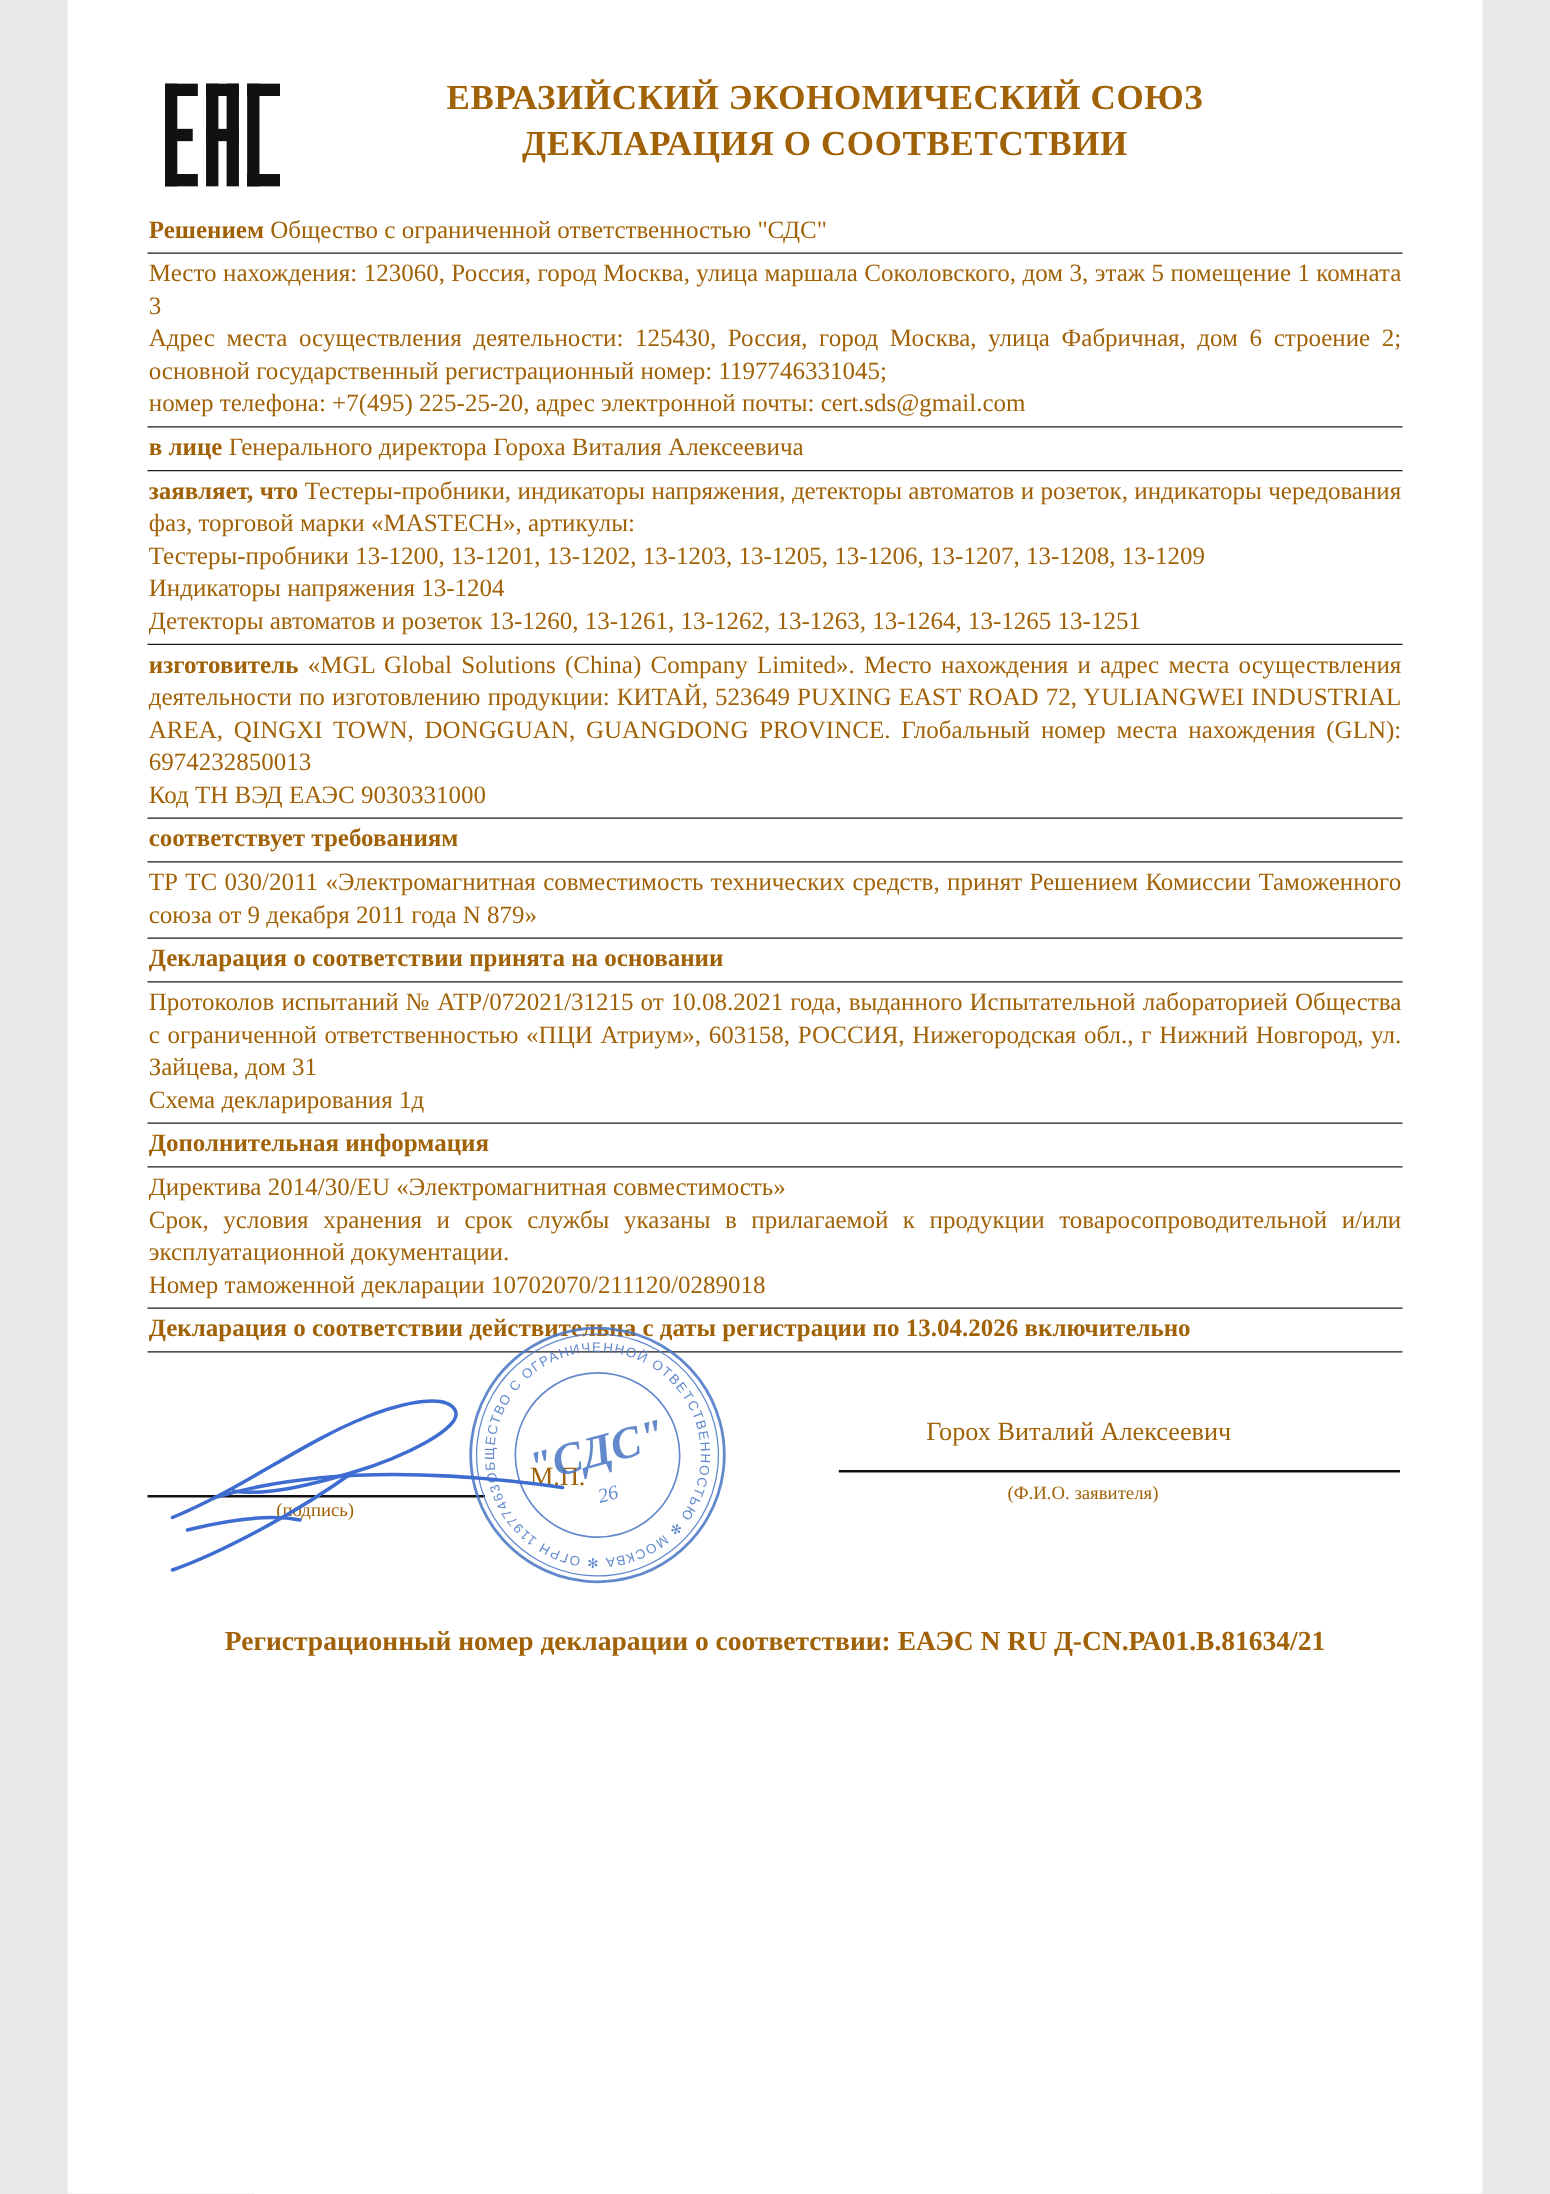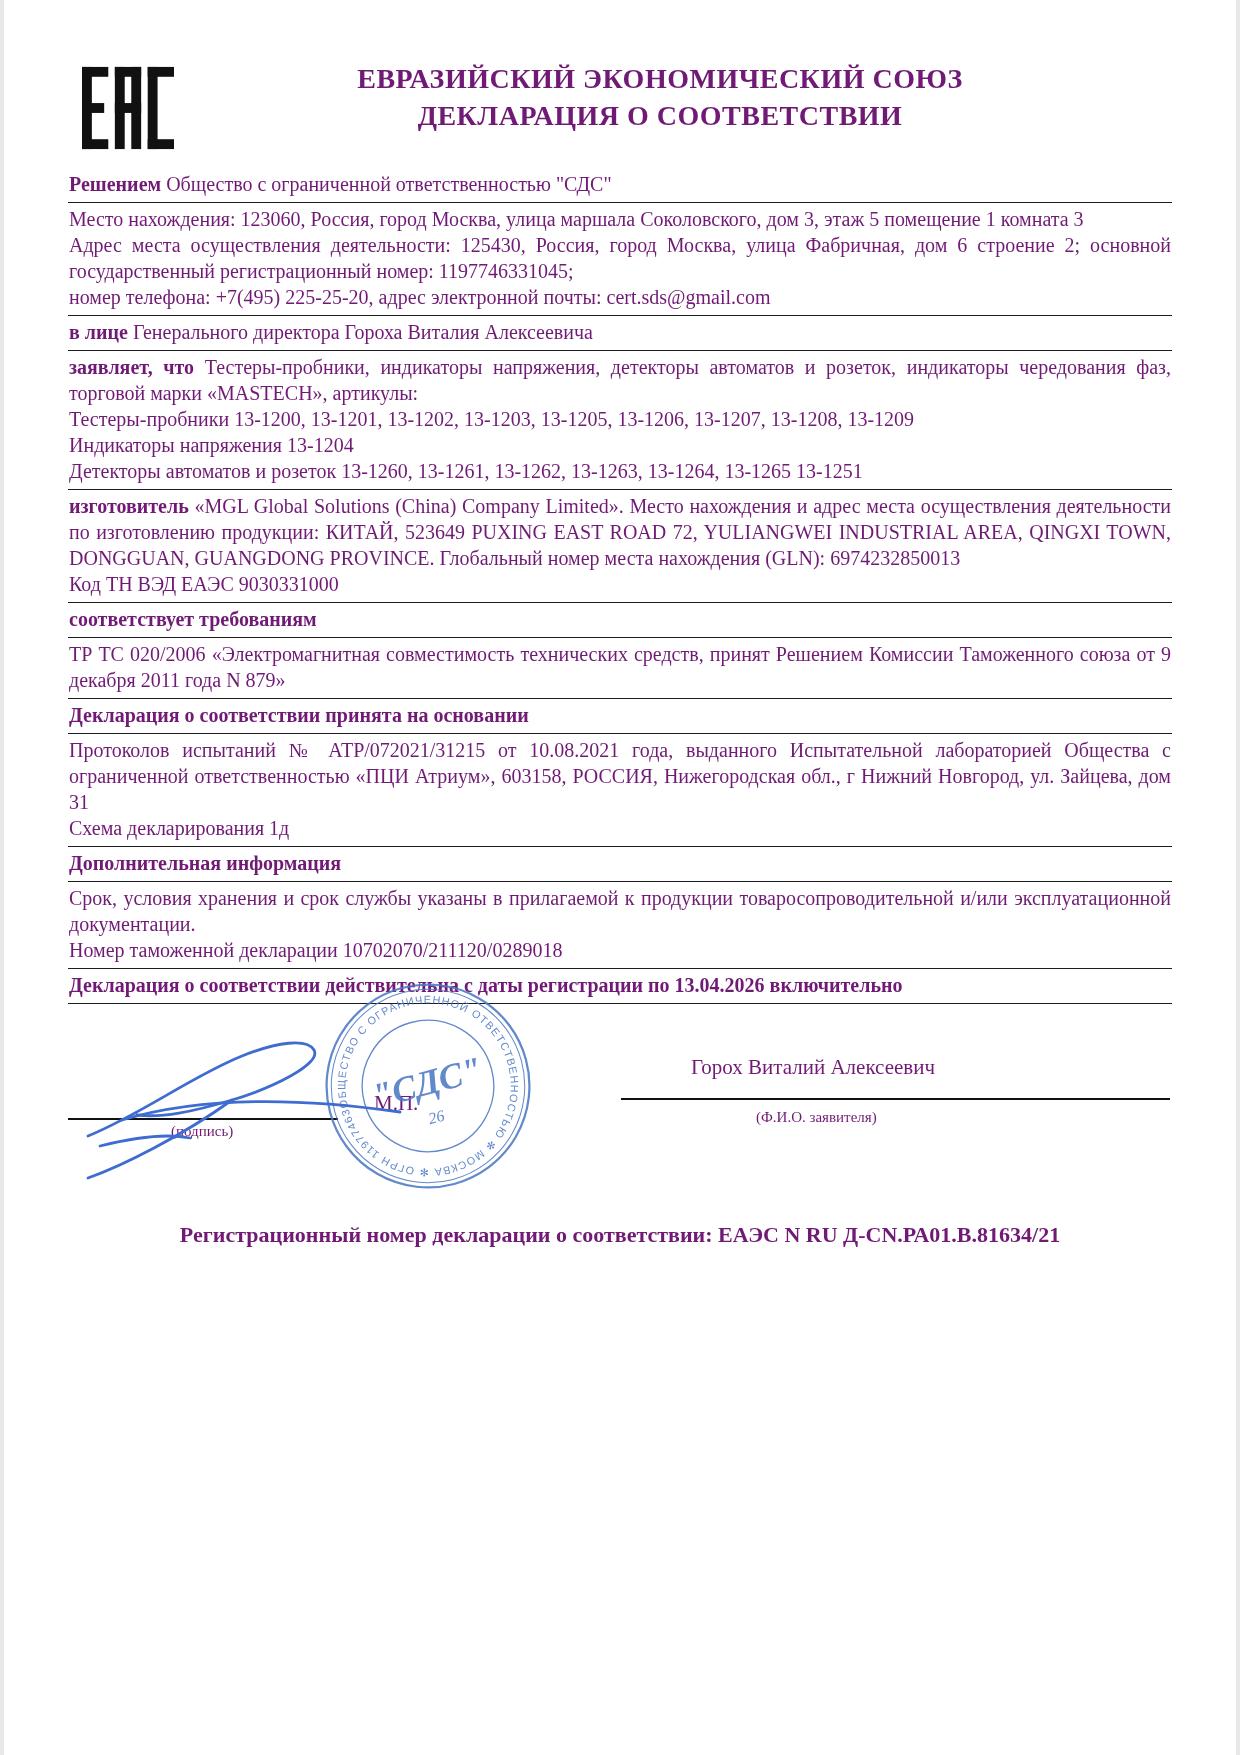--- a/index.html
+++ b/index.html
@@ -1,23 +1,23 @@
 <!DOCTYPE html>
 <html><head>
 <meta charset="utf-8">
 <style>
   html,body { margin:0; padding:0; background:#e8e8e8; }
   .page {
     position:relative;
-    width:1232px; height:1755px;
+    width:1132px; height:1755px;
     margin:0 auto;
     background:#ffffff;
     box-sizing:border-box;
     padding:46px 64px 0 64px;
-    color:#701a75;
+    color:#a16207;
     font-family:"Liberation Serif","DejaVu Serif",serif;
     font-size:20px;
     line-height:26px;
     overflow:hidden;
   }
   
   .header { position:relative; height:122px; }
   .eac-logo { position:absolute; left:14px; top:20px; width:92px; height:84px; }
   .titles { text-align:center; padding:14px 40px 0 120px; }
   .title-line { font-weight:bold; font-size:28px; line-height:37px; letter-spacing:.5px; }
@@ -108,39 +108,40 @@
     </p>
     <p class="nojust">Код ТН ВЭД ЕАЭС 9030331000</p>
   </div>
 
   <div class="sec">
     <p class="nojust">
       <b class="lbl">соответствует требованиям</b>
     </p>
   </div>
   <div class="sec">
-    <p>ТР ТС 020/2006 «Электромагнитная совместимость технических средств, принят Решением Комиссии Таможенного союза от 9 декабря 2011 года N 879»</p>
+    <p>ТР ТС 030/2011 «Электромагнитная совместимость технических средств, принят Решением Комиссии Таможенного союза от 9 декабря 2011 года N 879»</p>
   </div>
 
   <div class="sec">
     <p class="nojust">
       <b class="lbl">Декларация о соответствии принята на основании</b>
     </p>
   </div>
   <div class="sec">
     <p>Протоколов испытаний № АТР/072021/31215 от 10.08.2021 года, выданного Испытательной лабораторией Общества с ограниченной ответственностью «ПЦИ Атриум», 603158, РОССИЯ, Нижегородская обл., г Нижний Новгород, ул. Зайцева, дом 31</p>
     <p class="nojust">Схема декларирования 1д</p>
   </div>
 
   <div class="sec">
     <p class="nojust">
       <b class="lbl">Дополнительная информация</b>
     </p>
   </div>
   <div class="sec">
+    <p class="nojust">Директива 2014/30/EU «Электромагнитная совместимость»</p>
     <p>Срок, условия хранения и срок службы указаны в прилагаемой к продукции товаросопроводительной и/или эксплуатационной документации.</p>
     <p class="nojust">Номер таможенной декларации 10702070/211120/0289018</p>
   </div>
 
   <div class="sec">
     <p class="nojust">
       <b class="lbl">Декларация о соответствии действительна с даты регистрации по 13.04.2026 включительно</b>
     </p>
   </div>
 

